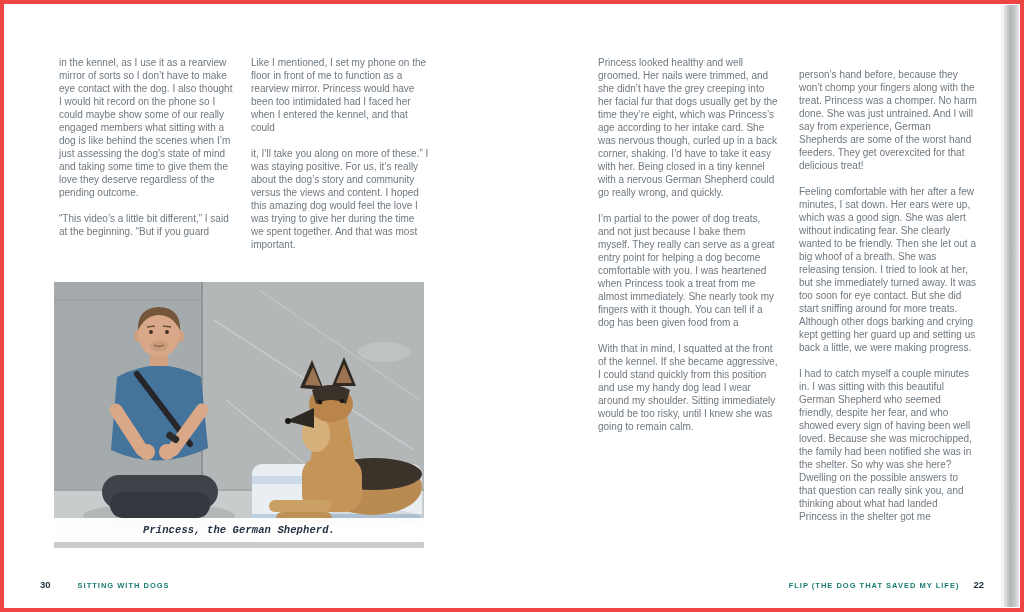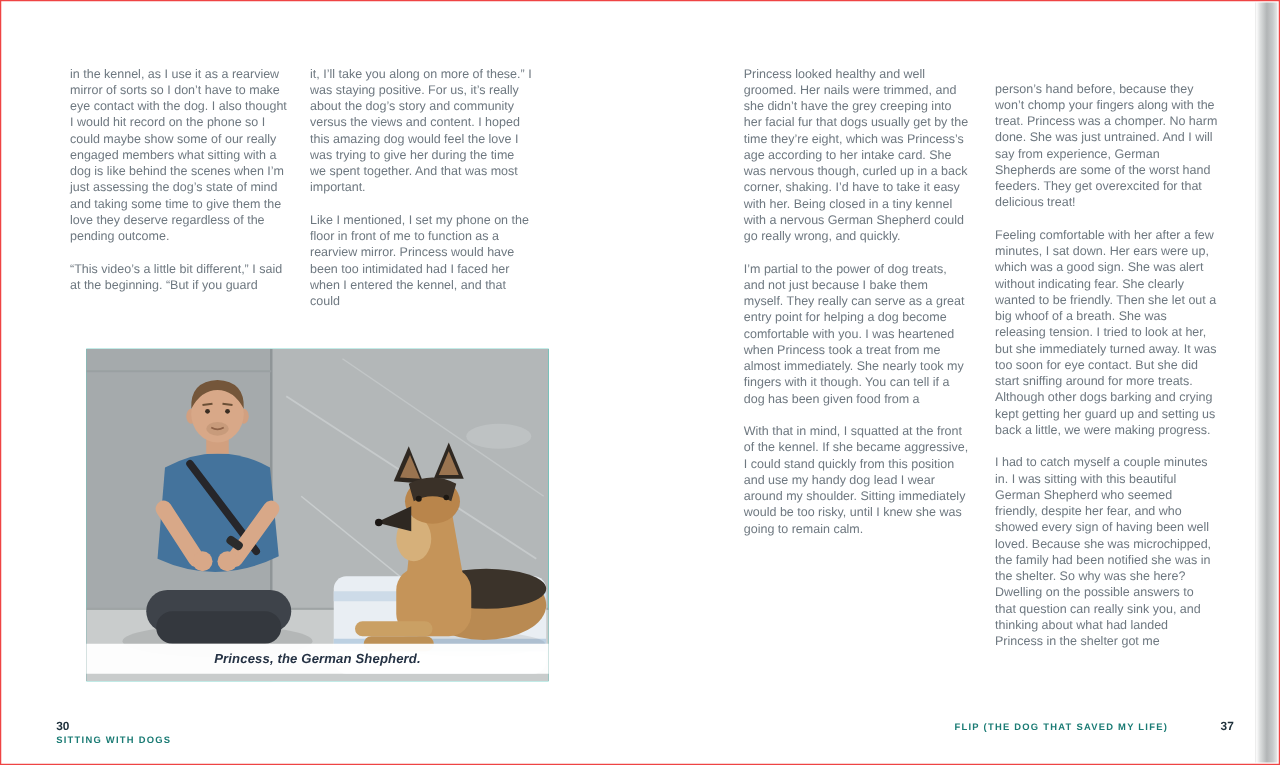--- a/index.html
+++ b/index.html
@@ -6,58 +6,58 @@
   html,body { width:1024px; height:612px; }
   body {
     background:#ffffff;
     font-family:"Liberation Sans", sans-serif;
     position:relative;
     overflow:hidden;
   }
   .spread {
     position:absolute; inset:0;
     background:#ffffff;
-    border:1px solid #ef4444;
+    border:4px solid #ef4444;
   }
   .page-edge {
     position:absolute; right:1px; top:1px; bottom:1px; width:18px;
     background:linear-gradient(to right,#ffffff 0%,#dddfdf 18%,#b2b5b6 50%,#c8cacb 78%,#e8e9e9 100%);
     border-left:1px solid #ededed;
   }
   .col {
     position:absolute; top:52px;
     color:#6e7880;
     font-size:10px; line-height:13px;
     text-align:left;
   }
   .col p { margin:0; }
   .col p + p { margin-top:13px; }
   #col1 { left:55px;  width:178px; }
   #col2 { left:247px; width:178px; }
   #col3 { left:594px; width:180px; }
   #col4 { left:795px; width:178px;margin-top:12px; }
 
   .photo {
-    position:absolute; left:68px; top:278px; width:370px; height:266px;
-    overflow:hidden; background:#14b8a6;
+    position:absolute; left:50px; top:278px; width:370px; height:266px;
+    overflow:hidden; background:#fdba74;font-family:Liberation Mono, monospace;
   }
   .photo svg { display:block; }
   .caption-bar {
     position:absolute; left:0; right:0; bottom:6px; height:24px;
     background:rgba(255,255,255,0.96);
     display:flex; align-items:center; justify-content:center;
   }
   .caption-text {
     font-size:10.5px; font-weight:bold; font-style:italic;
     color:#253244; letter-spacing:0.1px;
   }
 
   .footer { position:absolute; top:575px; height:12px; display:flex; align-items:baseline; }
-  .footer-left  { left:17px;flex-direction:column; }
-  .footer-right { right:36px;gap:28px; }
+  .footer-left  { left:36px; }
+  .footer-right { right:36px; }
   .page-num {
     font-size:9.5px; font-weight:bold; color:#1d2f3a;
   }
   .footer-title {
     font-size:7.5px; font-weight:bold; letter-spacing:1px;
     color:#1a7b74; text-transform:uppercase;
   }
   .footer-left .footer-title { margin-left:27px; }
   .footer-right .footer-title { margin-right:14px; }
 </style>
@@ -65,22 +65,22 @@
 <body>
 
 <div class="spread">
 
   <div>
     <div class="col" id="col1">
       <p>in the kennel, as I use it as a rearview mirror of sorts so I don’t have to make eye contact with the dog. I also thought I would hit record on the phone so I could maybe show some of our really engaged members what sitting with a dog is like behind the scenes when I’m just assessing the dog’s state of mind and taking some time to give them the love they deserve regardless of the pending outcome.</p>
       <p>“This video’s a little bit different,” I said at the beginning. “But if you guard</p>
     </div>
     <div class="col" id="col2">
+      <p>Like I mentioned, I set my phone on the floor in front of me to function as a rearview mirror. Princess would have been too intimidated had I faced her when I entered the kennel, and that could</p>
       <p>it, I’ll take you along on more of these.” I was staying positive. For us, it’s really about the dog’s story and community versus the views and content. I hoped this amazing dog would feel the love I was trying to give her during the time we spent together. And that was most important.</p>
-      <p>Like I mentioned, I set my phone on the floor in front of me to function as a rearview mirror. Princess would have been too intimidated had I faced her when I entered the kennel, and that could</p>
     </div>
 
     <div class="photo">
       <svg width="370" height="266" viewBox="0 0 370 266">
 
         <g>
           <rect x="0" y="0" width="370" height="266" fill="#b3b7b8"></rect>
           <rect x="0" y="0" width="148" height="266" fill="#a5aaac"></rect>
           <line x1="148" y1="0" x2="148" y2="266" stroke="#8f9597" stroke-width="2"></line>
           <line x1="0" y1="18" x2="148" y2="18" stroke="#9aa0a2" stroke-width="1.5"></line>
@@ -164,18 +164,18 @@
       <p>With that in mind, I squatted at the front of the kennel. If she became aggressive, I could stand quickly from this position and use my handy dog lead I wear around my shoulder. Sitting immediately would be too risky, until I knew she was going to remain calm.</p>
     </div>
     <div class="col" id="col4">
       <p>person’s hand before, because they won’t chomp your fingers along with the treat. Princess was a chomper. No harm done. She was just untrained. And I will say from experience, German Shepherds are some of the worst hand feeders. They get overexcited for that delicious treat!</p>
       <p>Feeling comfortable with her after a few minutes, I sat down. Her ears were up, which was a good sign. She was alert without indicating fear. She clearly wanted to be friendly. Then she let out a big whoof of a breath. She was releasing tension. I tried to look at her, but she immediately turned away. It was too soon for eye contact. But she did start sniffing around for more treats. Although other dogs barking and crying kept getting her guard up and setting us back a little, we were making progress.</p>
       <p>I had to catch myself a couple minutes in. I was sitting with this beautiful German Shepherd who seemed friendly, despite her fear, and who showed every sign of having been well loved. Because she was microchipped, the family had been notified she was in the shelter. So why was she here? Dwelling on the possible answers to that question can really sink you, and thinking about what had landed Princess in the shelter got me</p>
     </div>
 
     <div class="footer footer-right">
       <span class="footer-title">FLIP (THE DOG THAT SAVED MY LIFE)</span>
-      <span class="page-num">37</span>
+      <span class="page-num">22</span>
     </div>
   </div>
 
   <div class="page-edge"></div>
 </div>
 
 </body></html>

